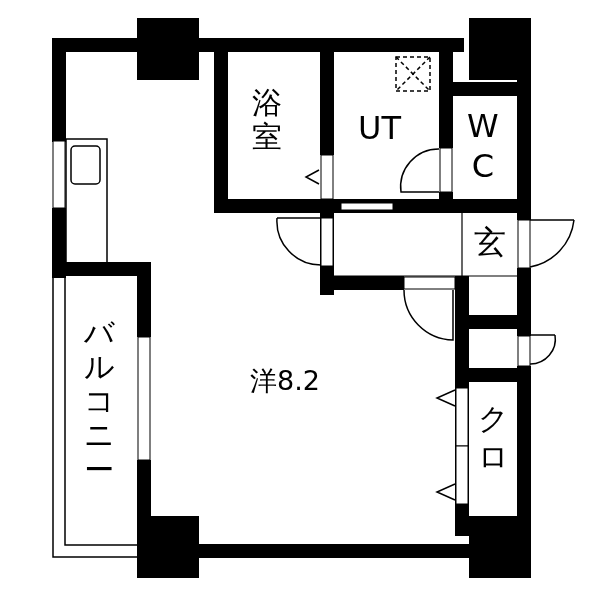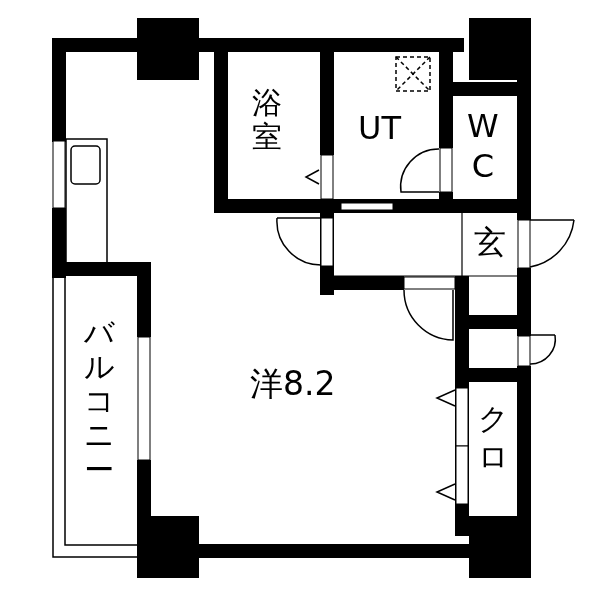--- a/index.html
+++ b/index.html
@@ -145,21 +145,21 @@
   <span style="margin-top:8px;">C</span>
 </div>
 
 <div class="lbl" style="left:474px;top:226px;font-size:32px;">玄</div>
 
 <div class="lbl vert" style="left:478px;top:404px;font-size:30px;">
   <span>ク</span>
   <span style="margin-top:8px;">ロ</span>
 </div>
 
-<div class="lbl" style="left:250px;top:367px;font-size:33px;">洋8.2</div>
+<div class="lbl" style="left:250px;top:367px;font-size:27px;">洋8.2</div>
 
 <div class="lbl vert" style="left:84px;top:318px;font-size:30px;">
   <span>バ</span>
   <span style="margin-top:4px;">ル</span>
   <span style="margin-top:4px;">コ</span>
   <span style="margin-top:4px;">ニ</span>
   <span style="margin-top:4px;writing-mode:vertical-rl;">ー</span>
 </div>
 
 </body></html>

